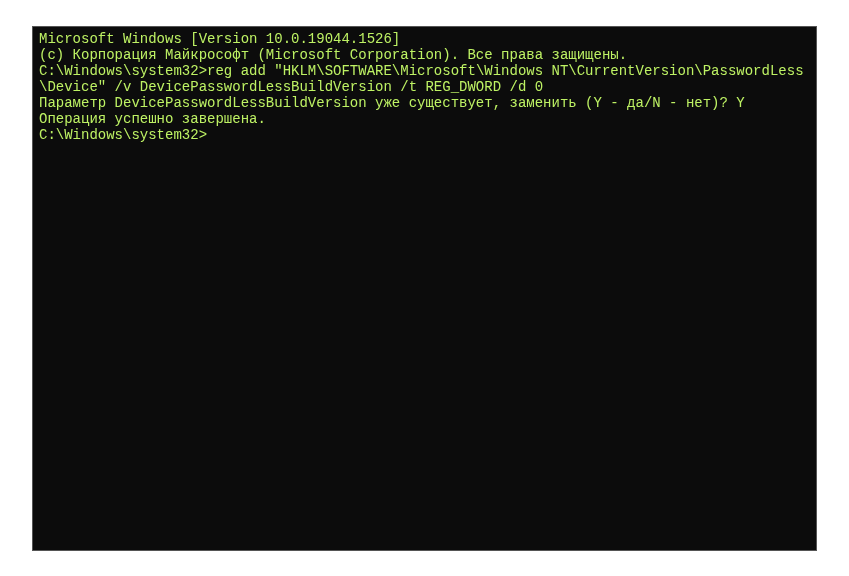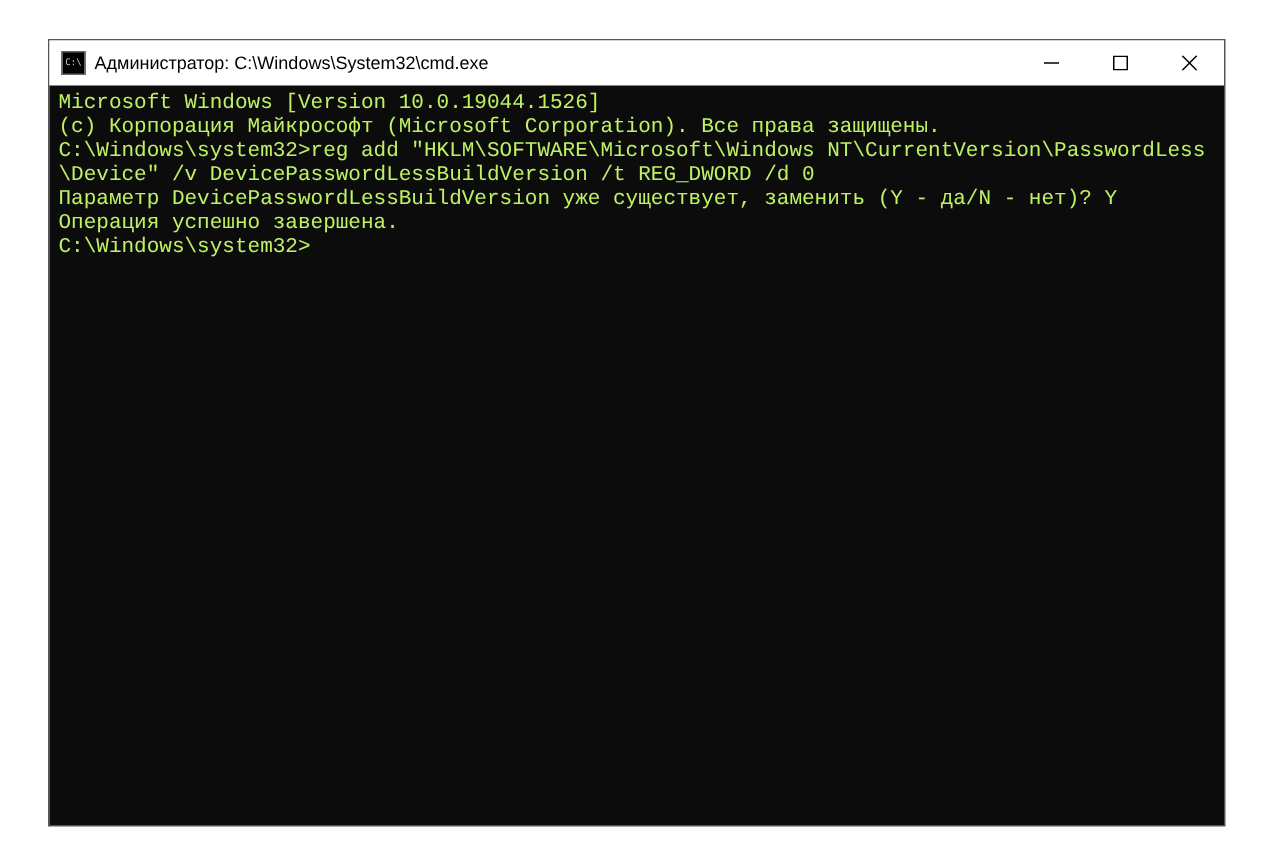--- a/index.html
+++ b/index.html
@@ -88,36 +88,14 @@
       display: block;
     }
     .user-input {
       display: inline;
     }
   </style>
 </head>
 <body>
 
 <div class="window">
-  <div class="titlebar">
-    <div class="titlebar-icon"></div>
-    <div class="titlebar-text">Администратор: C:\Windows\System32\cmd.exe</div>
-    <div class="titlebar-controls">
-      <button class="titlebar-button">
-        <svg viewBox="0 0 10 10">
-          <line x1="0" y1="5" x2="10" y2="5" stroke="#000" stroke-width="1"></line>
-        </svg>
-      </button>
-      <button class="titlebar-button">
-        <svg viewBox="0 0 10 10">
-          <rect x="0.5" y="0.5" width="9" height="9" fill="none" stroke="#000" stroke-width="1"></rect>
-        </svg>
-      </button>
-      <button class="titlebar-button close">
-        <svg viewBox="0 0 10 10">
-          <line x1="0" y1="0" x2="10" y2="10" stroke="#000" stroke-width="1"></line>
-          <line x1="10" y1="0" x2="0" y2="10" stroke="#000" stroke-width="1"></line>
-        </svg>
-      </button>
-    </div>
-  </div>
   <div class="terminal"><span class="terminal-line">Microsoft Windows [Version 10.0.19044.1526]</span><span class="terminal-line">(c) Корпорация Майкрософт (Microsoft Corporation). Все права защищены.</span><span class="terminal-line"></span><span class="terminal-line"><span>C:\Windows\system32&gt;</span><span class="user-input">reg add "HKLM\SOFTWARE\Microsoft\Windows NT\CurrentVersion\PasswordLess\Device" /v DevicePasswordLessBuildVersion /t REG_DWORD /d 0</span></span><span class="terminal-line"><span>Параметр DevicePasswordLessBuildVersion уже существует, заменить (Y - да/N - нет)? </span><span class="user-input">Y</span></span><span class="terminal-line">Операция успешно завершена.</span><span class="terminal-line"></span><span class="terminal-line">C:\Windows\system32&gt;</span></div>
 </div>
 
 </body></html>

